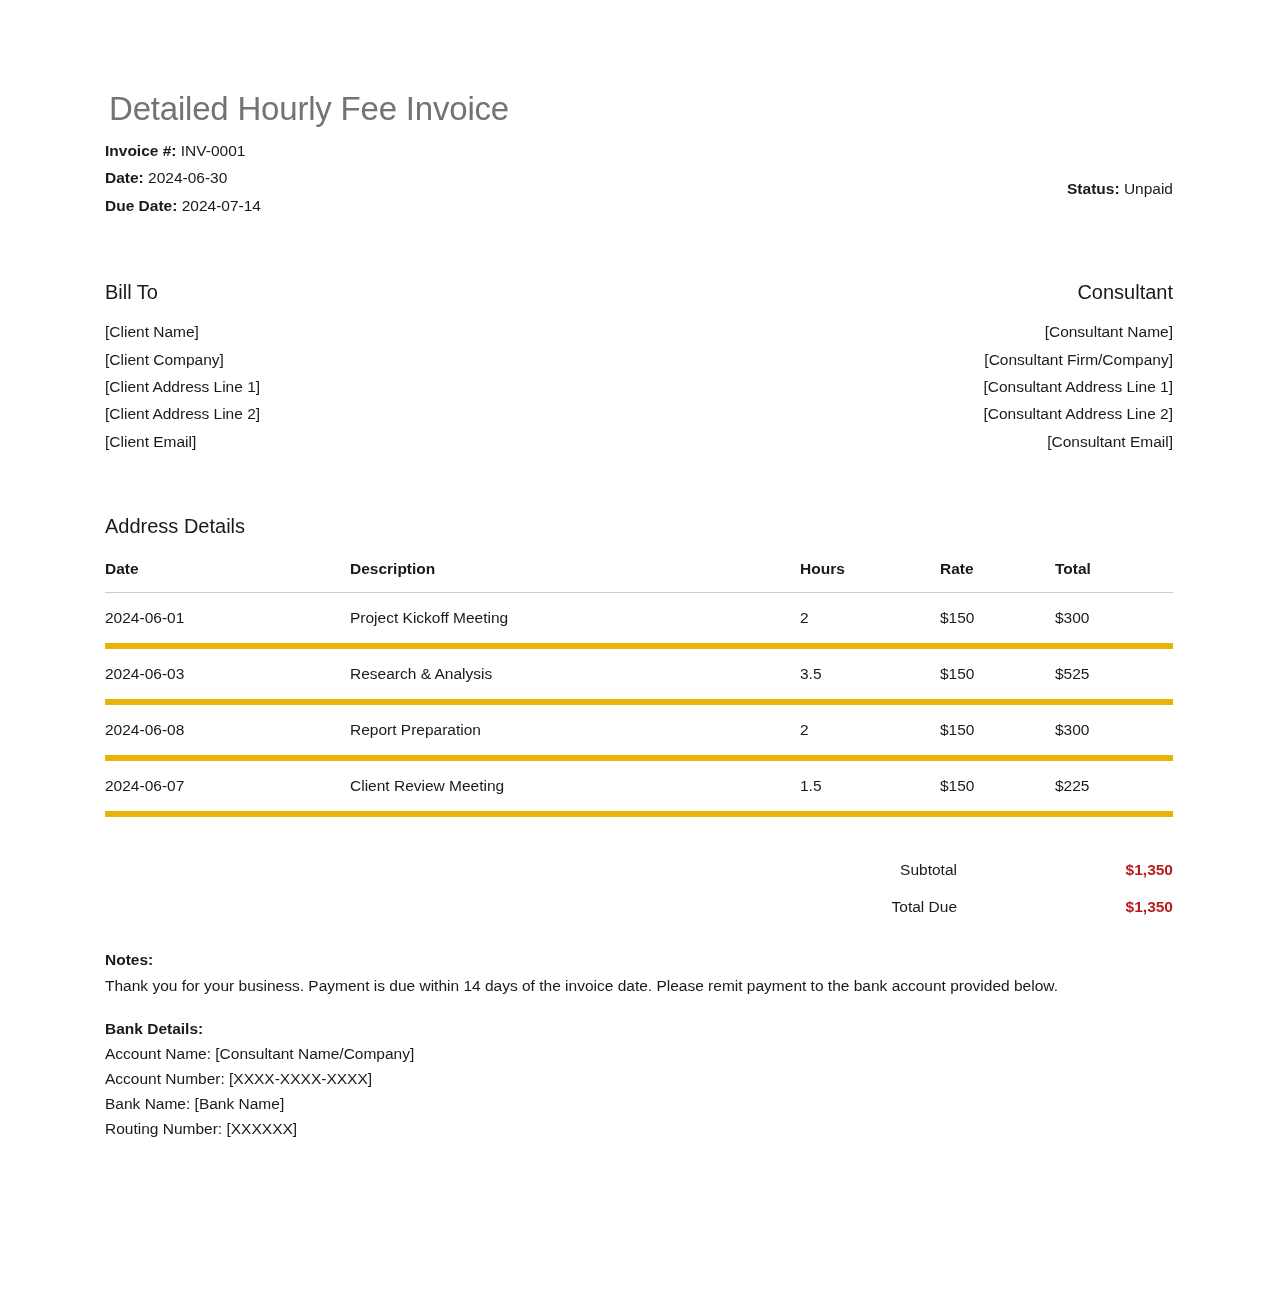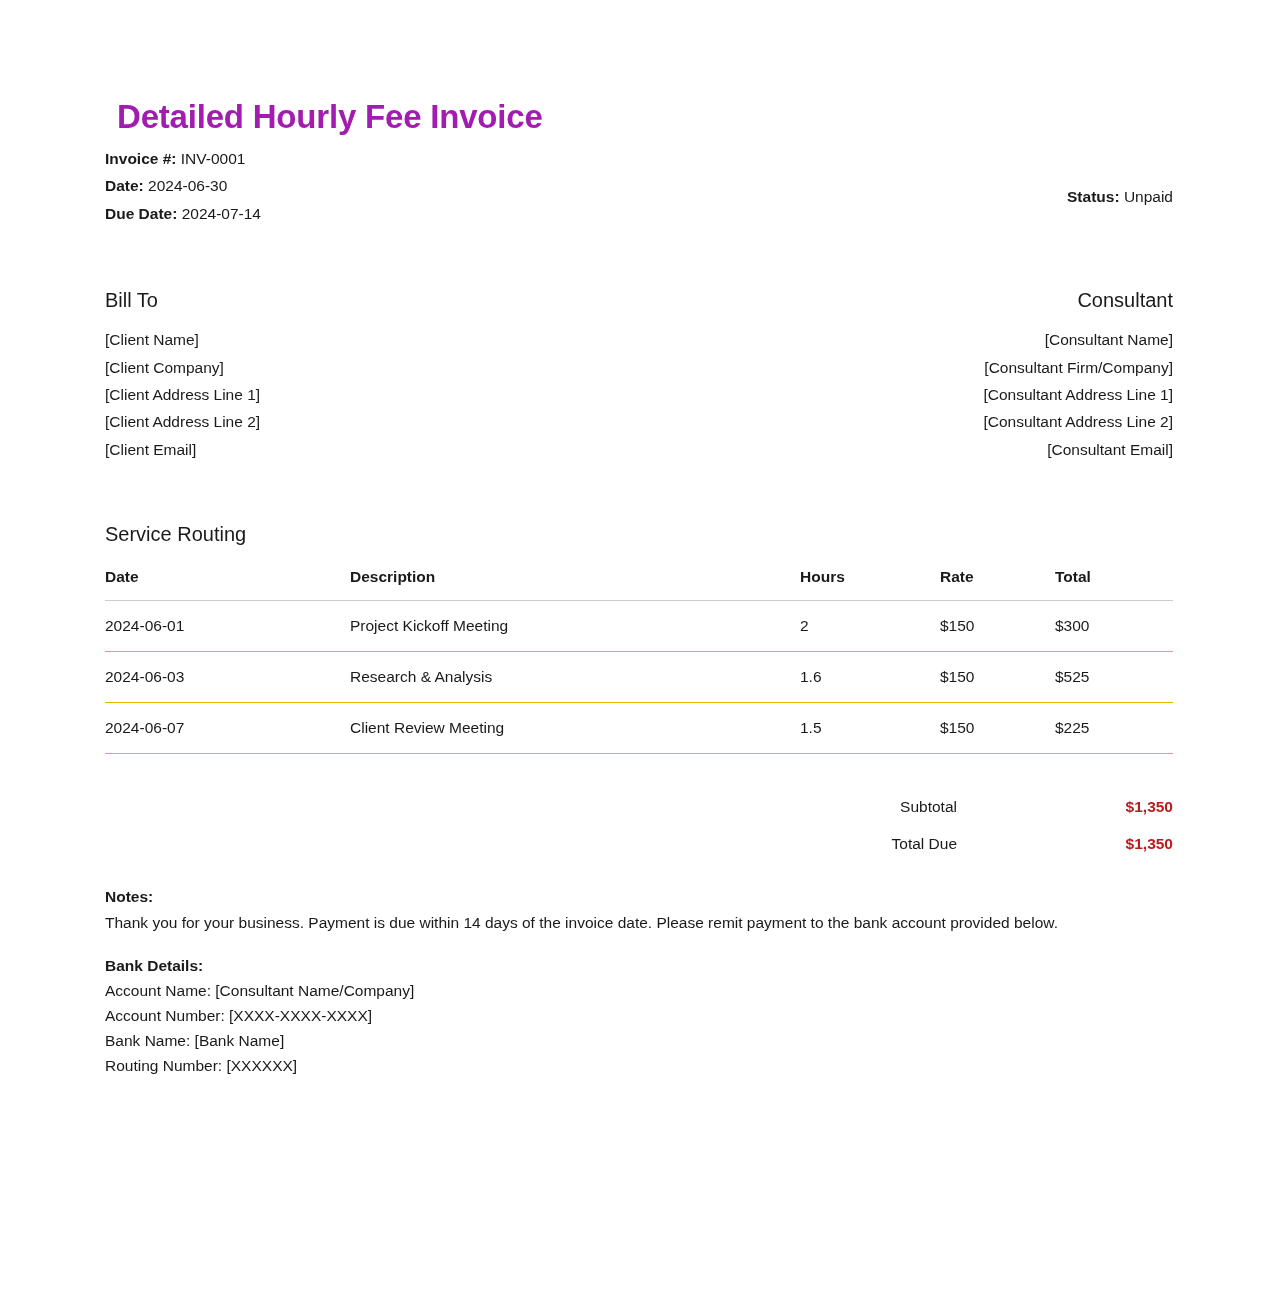--- a/index.html
+++ b/index.html
@@ -18,27 +18,27 @@
     position: relative;
     width: 1278px;
     height: 1300px;
     box-sizing: border-box;
     padding: 0 105px;
     background: #ffffff;
   }
 
   
   .doc-title {
-    margin: 12px;
+    margin: 4px;
     padding-top: 86px;
     font-size: 33px;
-    font-weight: 700;
+    font-weight: 400;
     letter-spacing: -0.2px;
     line-height: 1.15;
-    color: #a21caf;
+    color: #737373;
   }
   .meta-row {
     display: flex;
     justify-content: space-between;
     align-items: center;
     margin-top: 12px;
     gap: 44px;
   }
   .meta-left p,
   .meta-right p {
@@ -91,21 +91,21 @@
   table.services th {
     font-weight: 700;
     text-align: left;
     padding: 0 0 14px 0;
     border-bottom: 1px solid #cccccc;
     color: #1a1a1a;
     white-space: nowrap;
   }
   table.services td {
     padding: 16px 0 16px 0;
-    border-bottom: 1px solid #eab308;
+    border-bottom: 6px solid #eab308;
     color: #1a1a1a;
     vertical-align: middle;
     white-space: nowrap;
   }
   .col-date  { width: 245px; }
   .col-desc  { width: 450px; }
   .col-hours { width: 140px; }
   .col-rate  { width: 115px; }
   .col-total { width: 118px; }
   th.col-rate { text-align: right; padding-right: 18px; }
@@ -187,21 +187,21 @@
     <div class="party right">
       <h2>Consultant</h2>
       <p>[Consultant Name]</p>
       <p>[Consultant Firm/Company]</p>
       <p>[Consultant Address Line 1]</p>
       <p>[Consultant Address Line 2]</p>
       <p>[Consultant Email]</p>
     </div>
   </div>
 
-  <h2 class="section-heading">Service Routing</h2>
+  <h2 class="section-heading">Address Details</h2>
 
   <table class="services">
     <thead>
       <tr>
         <th class="col-date">Date</th>
         <th class="col-desc">Description</th>
         <th class="col-hours">Hours</th>
         <th class="col-rate">Rate</th>
         <th class="col-total">Total</th>
       </tr>
@@ -210,23 +210,30 @@
       <tr>
         <td class="col-date">2024-06-01</td>
         <td class="col-desc">Project Kickoff Meeting</td>
         <td class="col-hours">2</td>
         <td class="col-rate">$150</td>
         <td class="col-total">$300</td>
       </tr>
       <tr>
         <td class="col-date">2024-06-03</td>
         <td class="col-desc">Research &amp; Analysis</td>
-        <td class="col-hours">1.6</td>
+        <td class="col-hours">3.5</td>
         <td class="col-rate">$150</td>
         <td class="col-total">$525</td>
+      </tr>
+      <tr>
+        <td class="col-date">2024-06-08</td>
+        <td class="col-desc">Report Preparation</td>
+        <td class="col-hours">2</td>
+        <td class="col-rate">$150</td>
+        <td class="col-total">$300</td>
       </tr>
       <tr>
         <td class="col-date">2024-06-07</td>
         <td class="col-desc">Client Review Meeting</td>
         <td class="col-hours">1.5</td>
         <td class="col-rate">$150</td>
         <td class="col-total">$225</td>
       </tr>
     </tbody>
   </table>

